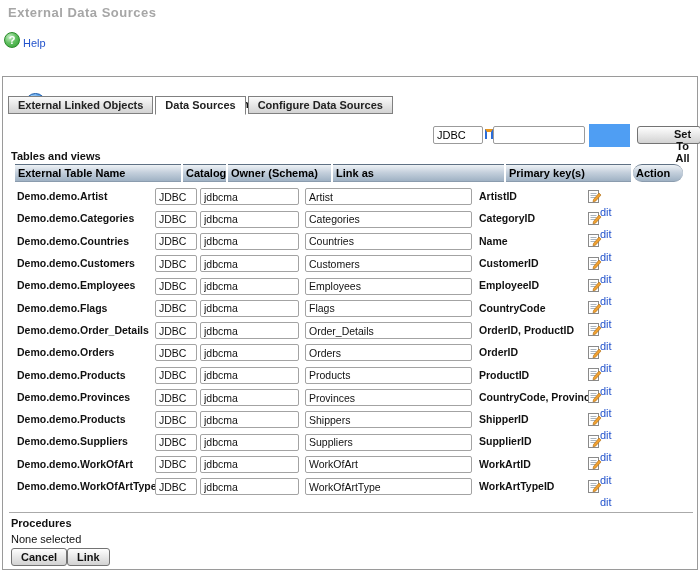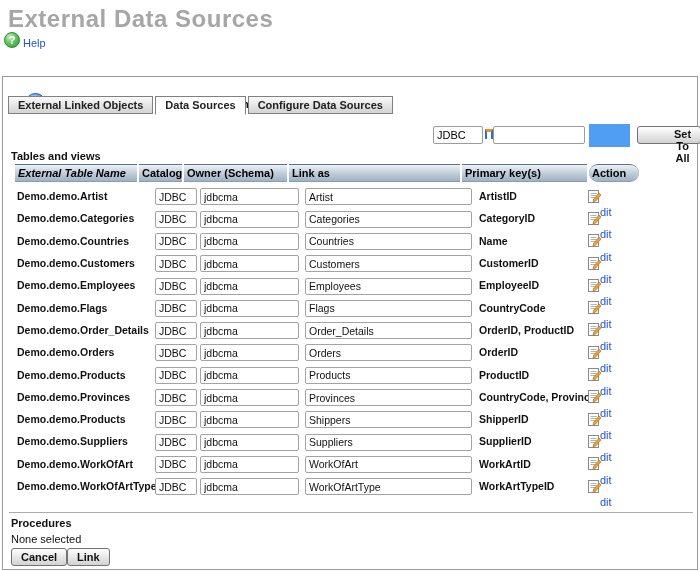--- a/index.html
+++ b/index.html
@@ -1,19 +1,19 @@
 <!DOCTYPE html>
 <html><head>
 <meta charset="utf-8">
 <style>
   * { box-sizing: border-box; margin: 0; padding: 0; }
   body { background: #fff; font-family: "Liberation Sans", sans-serif; }
   .page { position: relative; width: 700px; height: 571px; background: #fff; overflow: hidden; }
 
-  .page-title { position: absolute; left: 8px; top: 5px; font-size: 24px; font-weight: bold; color: #a6a6a6; letter-spacing: 0.5px; }
+  .page-title { position: absolute; left: 8px; top: 5px; font-size: 13px; font-weight: bold; color: #a6a6a6; letter-spacing: 0.5px; }
 
   .help-row { position: absolute; left: 4px; top: 31px; display: flex; align-items: center; }
   .help-icon { width: 16px; height: 16px; border-radius: 50%;
     background: radial-gradient(circle at 35% 30%, #c9efc9, #62c162 45%, #2f9e2f);
     color: #fff; font-size: 11px; font-weight: bold; display: inline-flex; align-items: center; justify-content: center;
     border: 1px solid #2a8a2a; }
   .help-link { color: #2353cc; font-size: 11px; margin-left: 3px; margin-top: 6px; text-decoration: none; cursor: pointer; }
 
   .tabs { position: absolute; left: 8px; top: 59px; display: flex; gap: 2px; z-index: 3; margin-top: 37px; }
   .tab { font-size: 11px; font-weight: bold; color: #222; padding: 2px 9px 2px 9px; height: 18px;
@@ -44,21 +44,21 @@
     border: 1px solid #737373; border-radius: 3px; background: linear-gradient(#fefefe, #d2d2d2);
     cursor: pointer; font-family: "Liberation Sans", sans-serif; }
   .set-all-btn { position: absolute; left: 634px; top: 2px; padding-left: 36px; }
 
   .section-title { position: absolute; left: 8px; top: 73px; font-size: 11px; font-weight: bold; color: #111; }
 
   .thead { position: absolute; left: 0; top: 87px; padding-left: 12px; display: flex; gap: 2px; height: 18px; }
   .th { background: linear-gradient(#eef2f6, #c6d1dd 45%, #9fb2c4); border-top: 1px solid #5f7184;
     border-bottom: 1px solid #8b9cae; font-size: 11px; font-weight: bold; color: #000;
     display: flex; align-items: center; padding-left: 3px; white-space: nowrap; }
-  .th1 { width: 122px; font-style: italic; } .th2 { width: 43px; } .th3 { width: 103px; }
+  .th1 { width: 166px; } .th2 { width: 43px; } .th3 { width: 103px; }
   .th4 { width: 171px; } .th5 { width: 125px; } .th6 { width: 50px; border-radius: 9px; }
 
   .tbody { position: absolute; left: 0; top: 108px; width: 696px; }
   .trow { display: flex; align-items: center; height: 22.3px; padding-left: 14px; }
   .c-name { width: 138px; font-size: 10.5px; font-weight: bold; color: #111; white-space: nowrap; }
   .c-cat { width: 45px; } .c-owner { width: 105px; } .c-link { width: 174px; }
   .c-pk { width: 108px; font-size: 10.5px; font-weight: bold; color: #111; white-space: nowrap; }
   .c-action { display: flex; align-items: center; }
   .trow input { height: 17px; font-size: 10.5px; padding: 0 3px; border: 1px solid #a3a3a3;
     border-radius: 2px; font-family: "Liberation Sans", sans-serif; color: #111; }

